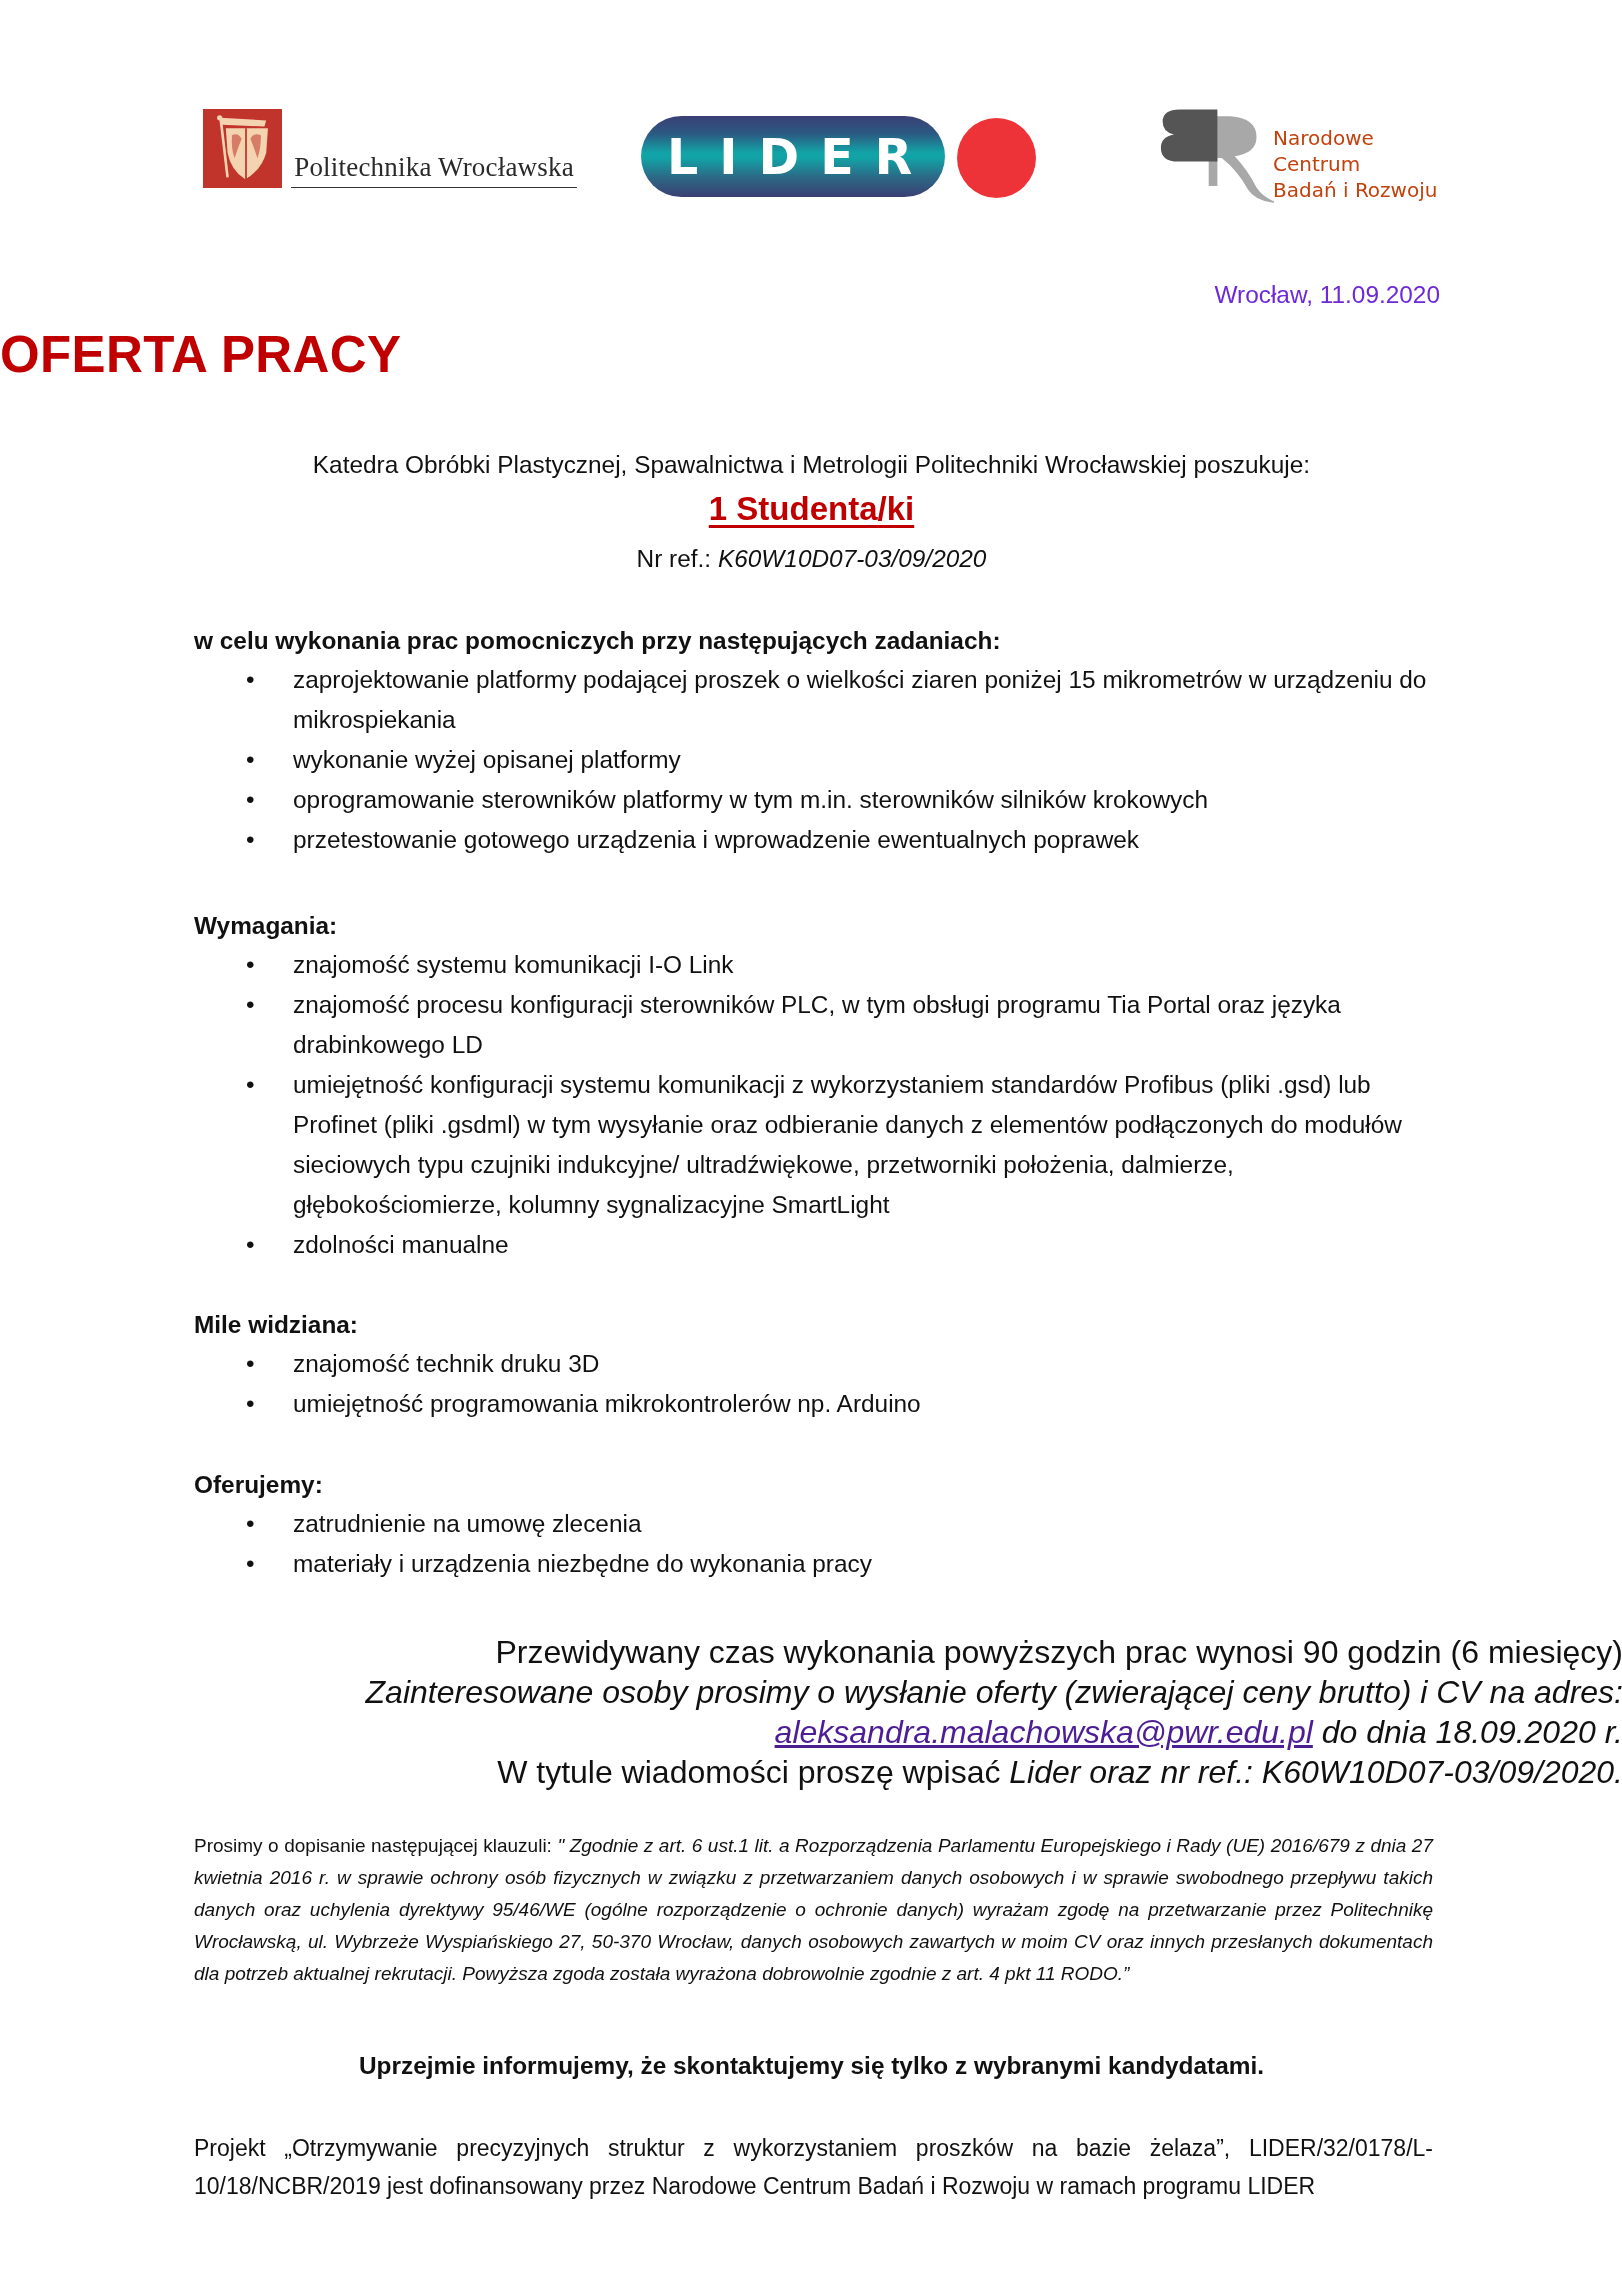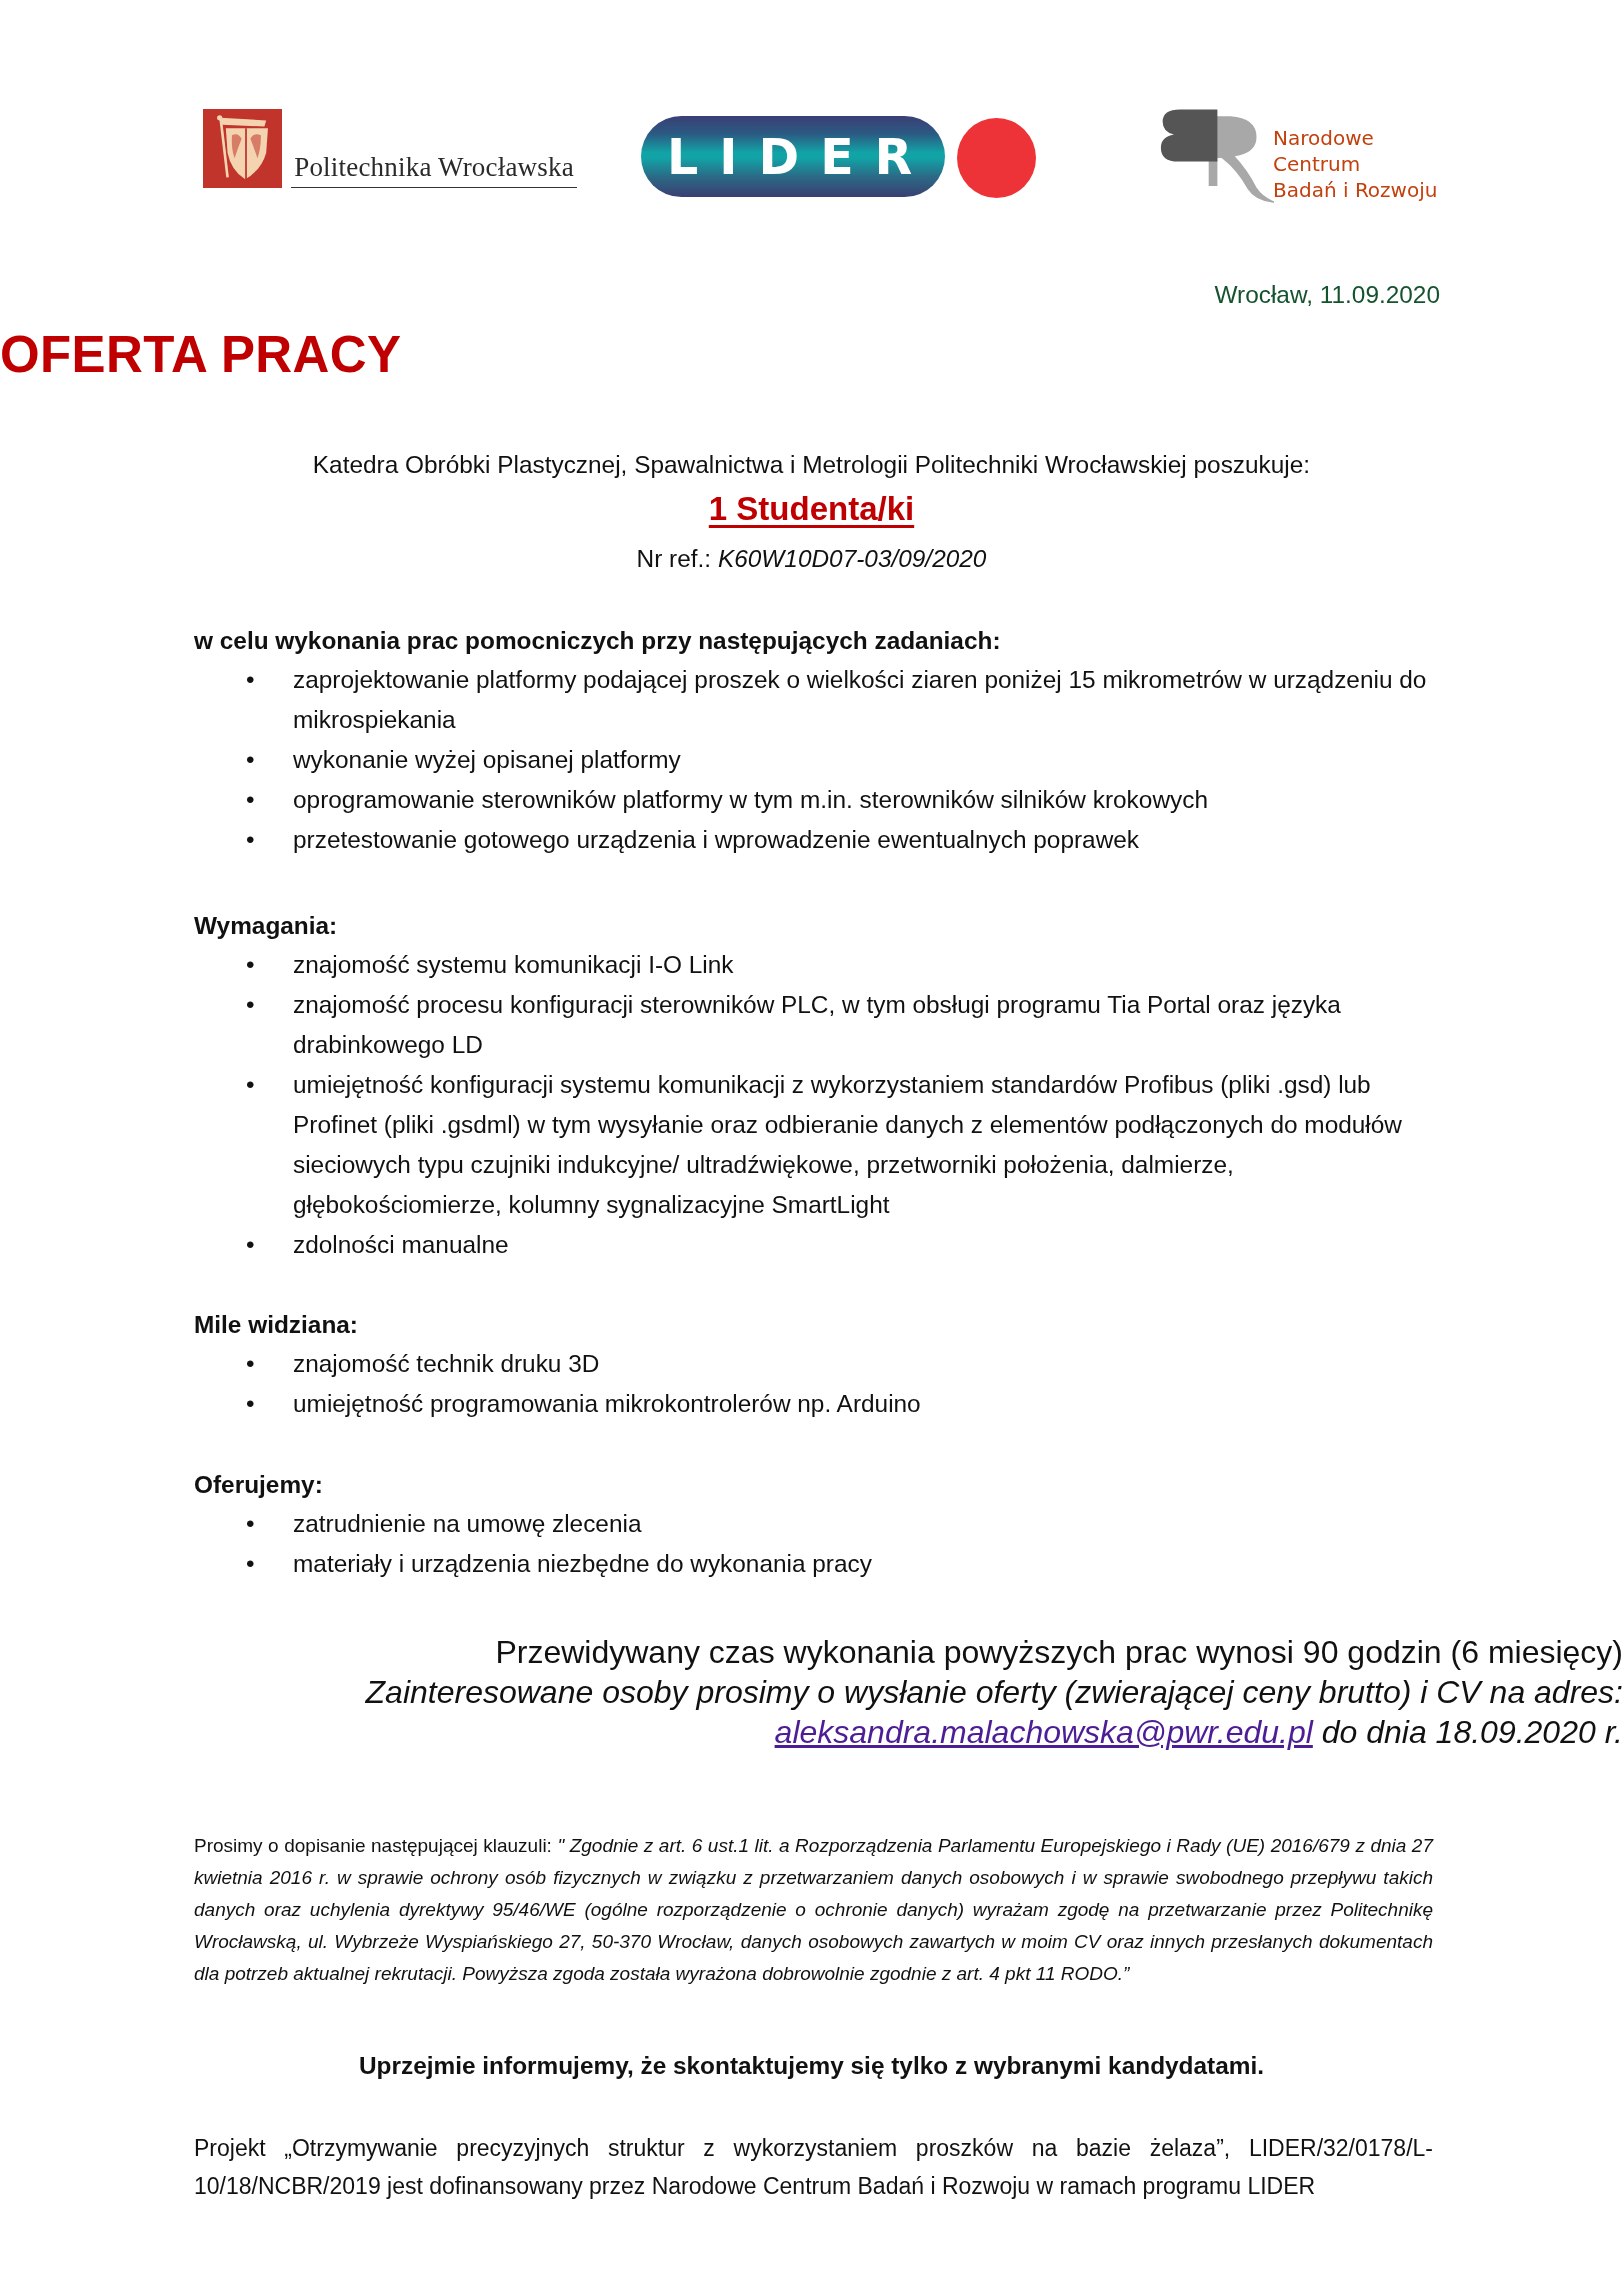--- a/index.html
+++ b/index.html
@@ -41,21 +41,21 @@
 
     .logo-ncbr { position: absolute; left: 1126px; top: 92px; width: 332px; height: 113px; }
     .ncbr-mark { position: absolute; left: 0; top: 0; width: 148px; height: 113px; }
     .ncbr-text {
       position: absolute; left: 147px; top: 33px; font-size: 20px; line-height: 26px; color: #c2410c;
       font-family: "DejaVu Sans", sans-serif;
     }
 
     
     .date {
-      position: absolute; right: 183px; top: 281px; font-size: 24.4px; color: #14532d;
+      position: absolute; right: 183px; top: 281px; font-size: 24.4px; color: #6d28d9;
     }
     .main-title {
       position: absolute; left: 0; right: 0; top: 325px; text-align: left;
       font-size: 51px; font-weight: bold; color: #c00000; letter-spacing: 0.4px;
     }
     .intro {
       position: absolute; left: 0; right: 0; top: 451px; text-align: center; font-size: 24.4px;
     }
     .position-title {
       position: absolute; left: 0; right: 0; top: 490px; text-align: center;
@@ -176,20 +176,21 @@
     <ul class="bullet-list">
       <li><span class="bullet">•</span><span>zatrudnienie na umowę zlecenia</span></li>
       <li><span class="bullet">•</span><span>materiały i urządzenia niezbędne do wykonania pracy</span></li>
     </ul>
   </div>
 
   <div class="center-block" style="top:1632px;">
     <div>Przewidywany czas wykonania powyższych prac wynosi 90 godzin (6 miesięcy)</div>
     <div><i>Zainteresowane osoby prosimy o wysłanie oferty (zwierającej ceny brutto) i CV na adres:</i></div>
     <div><a class="email-link">aleksandra.malachowska@pwr.edu.pl</a><i> do dnia 18.09.2020 r.</i></div>
+    <div><span>W tytule wiadomości proszę wpisać </span><i>Lider oraz nr ref.: K60W10D07-03/09/2020.</i></div>
   </div>
 
   <div class="clause"><span>Prosimy o dopisanie następującej klauzuli: </span><i>" Zgodnie z art. 6 ust.1 lit. a Rozporządzenia Parlamentu Europejskiego i Rady (UE) 2016/679 z dnia 27 kwietnia 2016 r. w sprawie ochrony osób fizycznych w związku z przetwarzaniem danych osobowych i w sprawie swobodnego przepływu takich danych oraz uchylenia dyrektywy 95/46/WE (ogólne rozporządzenie o ochronie danych) wyrażam zgodę na przetwarzanie przez Politechnikę Wrocławską, ul. Wybrzeże Wyspiańskiego 27, 50-370 Wrocław, danych osobowych zawartych w moim CV oraz innych przesłanych dokumentach dla potrzeb aktualnej rekrutacji. Powyższa zgoda została wyrażona dobrowolnie zgodnie z art. 4 pkt 11 RODO.”</i></div>
 
   <div class="notice">Uprzejmie informujemy, że skontaktujemy się tylko z wybranymi kandydatami.</div>
 
   <div class="project">Projekt „Otrzymywanie precyzyjnych struktur z wykorzystaniem proszków na bazie żelaza”, LIDER/32/0178/L-10/18/NCBR/2019 jest dofinansowany przez Narodowe Centrum Badań i Rozwoju w ramach programu LIDER</div>
 
 </div>
 

